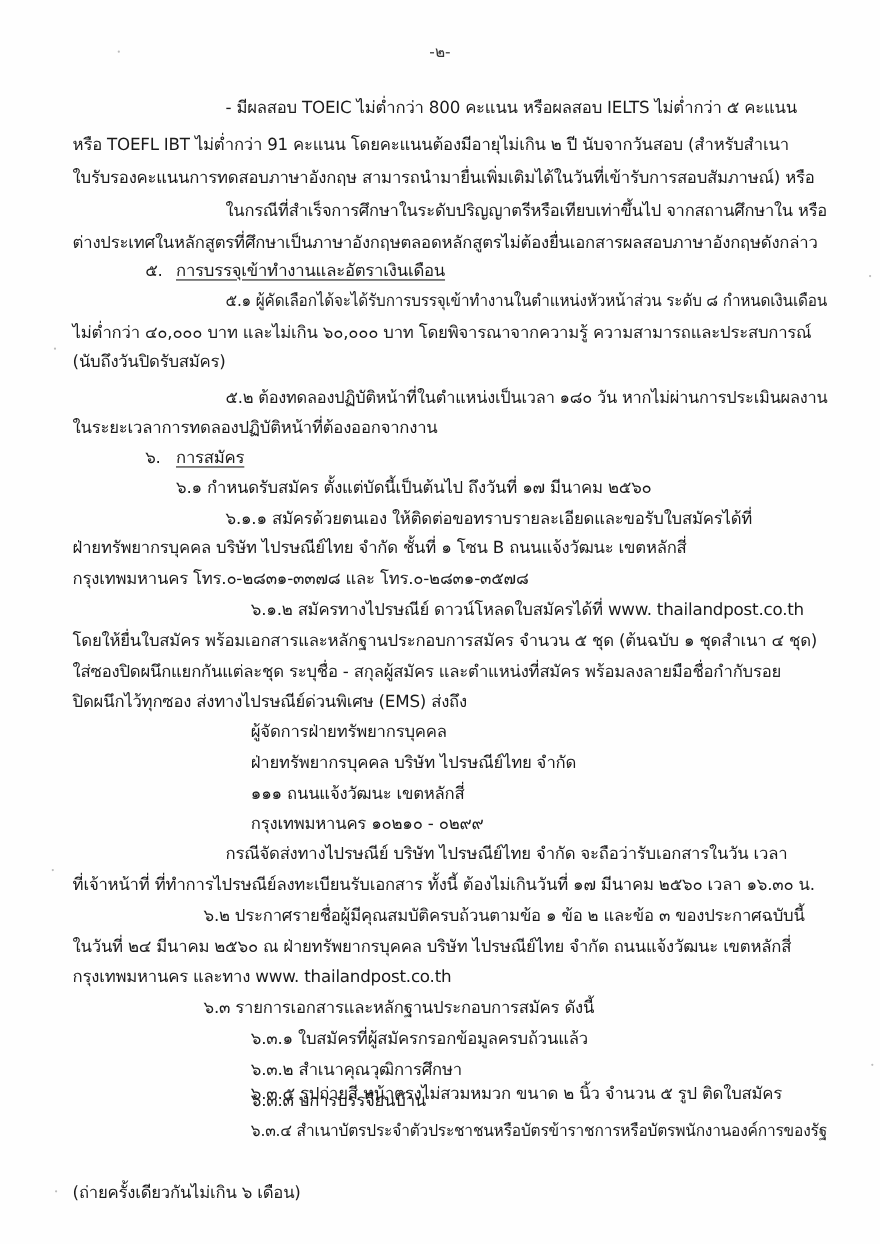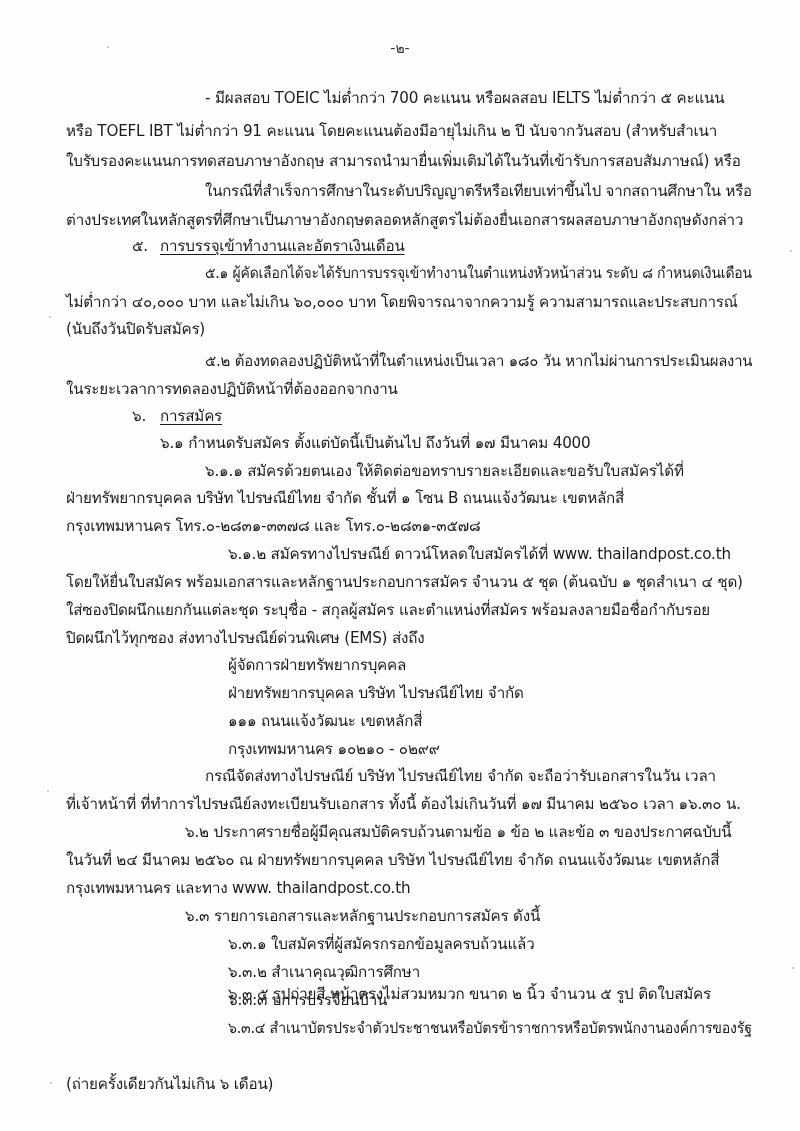--- a/index.html
+++ b/index.html
@@ -46,35 +46,35 @@
       border-radius: 1px;
     }
   </style>
 </head>
 <body>
 
 <div class="page">
   <div class="page-num">-๒-</div>
 
   <div id="lines">
-      <div class="line" style="left: 205px; top: 87px;">- มีผลสอบ TOEIC ไม่ต่ำกว่า 700 คะแนน หรือผลสอบ IELTS ไม่ต่ำกว่า ๕ คะแนน</div>
+      <div class="line" style="left: 205px; top: 87px;">- มีผลสอบ TOEIC ไม่ต่ำกว่า 800 คะแนน หรือผลสอบ IELTS ไม่ต่ำกว่า ๕ คะแนน</div>
       <div class="line" style="left: 66px; top: 120px;">หรือ TOEFL IBT ไม่ต่ำกว่า 91 คะแนน โดยคะแนนต้องมีอายุไม่เกิน ๒ ปี นับจากวันสอบ (สำหรับสำเนา</div>
       <div class="line" style="left: 66px; top: 150px;">ใบรับรองคะแนนการทดสอบภาษาอังกฤษ สามารถนำมายื่นเพิ่มเติมได้ในวันที่เข้ารับการสอบสัมภาษณ์) หรือ</div>
       <div class="line" style="left: 205px; top: 180px; transform-origin: left center; transform: scaleX(0.989);">ในกรณีที่สำเร็จการศึกษาในระดับปริญญาตรีหรือเทียบเท่าขึ้นไป จากสถานศึกษาใน หรือ</div>
       <div class="line" style="left: 66px; top: 209px;">ต่างประเทศในหลักสูตรที่ศึกษาเป็นภาษาอังกฤษตลอดหลักสูตรไม่ต้องยื่นเอกสารผลสอบภาษาอังกฤษดังกล่าว</div>
       <div class="line" style="left: 132px; top: 235px;">๕.</div>
       <div class="line u" style="left: 160px; top: 235px;">การบรรจุเข้าทำงานและอัตราเงินเดือน</div>
       <div class="line" style="left: 205px; top: 262px; transform-origin: left center; transform: scaleX(0.918);">๕.๑  ผู้คัดเลือกได้จะได้รับการบรรจุเข้าทำงานในตำแหน่งหัวหน้าส่วน ระดับ ๘ กำหนดเงินเดือน</div>
       <div class="line" style="left: 66px; top: 291px;">ไม่ต่ำกว่า ๔๐,๐๐๐ บาท และไม่เกิน ๖๐,๐๐๐ บาท โดยพิจารณาจากความรู้ ความสามารถและประสบการณ์</div>
       <div class="line" style="left: 66px; top: 318px;">(นับถึงวันปิดรับสมัคร)</div>
       <div class="line" style="left: 205px; top: 350px; transform-origin: left center; transform: scaleX(0.98);">๕.๒  ต้องทดลองปฏิบัติหน้าที่ในตำแหน่งเป็นเวลา ๑๘๐ วัน หากไม่ผ่านการประเมินผลงาน</div>
       <div class="line" style="left: 66px; top: 378px;">ในระยะเวลาการทดลองปฏิบัติหน้าที่ต้องออกจากงาน</div>
       <div class="line" style="left: 132px; top: 405px;">๖.</div>
       <div class="line u" style="left: 160px; top: 405px;">การสมัคร</div>
-      <div class="line" style="left: 160px; top: 432px;">๖.๑  กำหนดรับสมัคร ตั้งแต่บัดนี้เป็นต้นไป ถึงวันที่ ๑๗ มีนาคม 4000</div>
+      <div class="line" style="left: 160px; top: 432px;">๖.๑  กำหนดรับสมัคร ตั้งแต่บัดนี้เป็นต้นไป ถึงวันที่ ๑๗ มีนาคม ๒๕๖๐</div>
       <div class="line" style="left: 205px; top: 460px; text-align: right;">๖.๑.๑  สมัครด้วยตนเอง ให้ติดต่อขอทราบรายละเอียดและขอรับใบสมัครได้ที่</div>
       <div class="line" style="left: 66px; top: 487px;">ฝ่ายทรัพยากรบุคคล บริษัท ไปรษณีย์ไทย จำกัด ชั้นที่ ๑ โซน B ถนนแจ้งวัฒนะ เขตหลักสี่</div>
       <div class="line" style="left: 66px; top: 515px;">กรุงเทพมหานคร โทร.๐-๒๘๓๑-๓๓๗๘ และ โทร.๐-๒๘๓๑-๓๕๗๘</div>
       <div class="line" style="left: 228px; top: 543px;">๖.๑.๒  สมัครทางไปรษณีย์ ดาวน์โหลดใบสมัครได้ที่ www. thailandpost.co.th</div>
       <div class="line" style="left: 66px; top: 571px;">โดยให้ยื่นใบสมัคร พร้อมเอกสารและหลักฐานประกอบการสมัคร จำนวน ๕ ชุด (ต้นฉบับ ๑ ชุดสำเนา ๔ ชุด)</div>
       <div class="line" style="left: 66px; top: 599px;">ใส่ซองปิดผนึกแยกกันแต่ละชุด ระบุชื่อ - สกุลผู้สมัคร และตำแหน่งที่สมัคร พร้อมลงลายมือชื่อกำกับรอย</div>
       <div class="line" style="left: 66px; top: 627px;">ปิดผนึกไว้ทุกซอง ส่งทางไปรษณีย์ด่วนพิเศษ (EMS) ส่งถึง</div>
       <div class="line" style="left: 228px; top: 654px;">ผู้จัดการฝ่ายทรัพยากรบุคคล</div>
       <div class="line" style="left: 228px; top: 682px;">ฝ่ายทรัพยากรบุคคล บริษัท ไปรษณีย์ไทย จำกัด</div>
       <div class="line" style="left: 228px; top: 710px;">๑๑๑ ถนนแจ้งวัฒนะ เขตหลักสี่</div>

